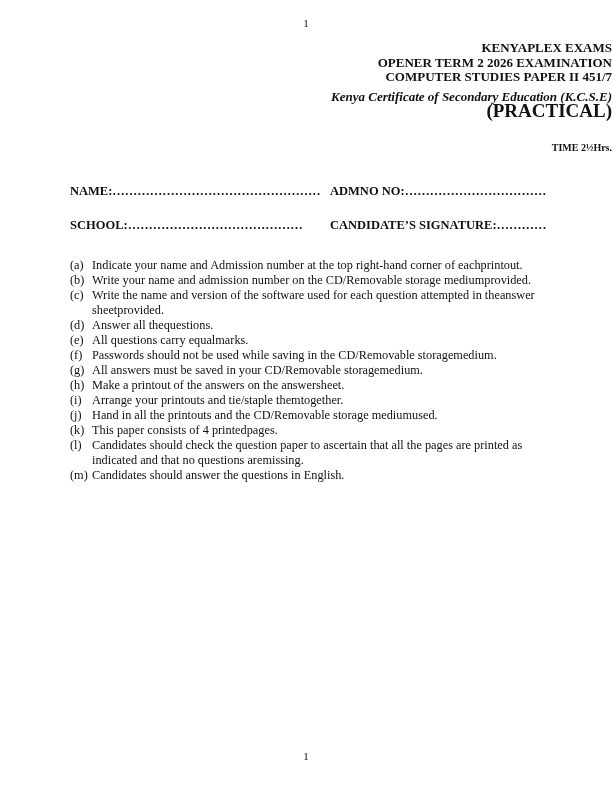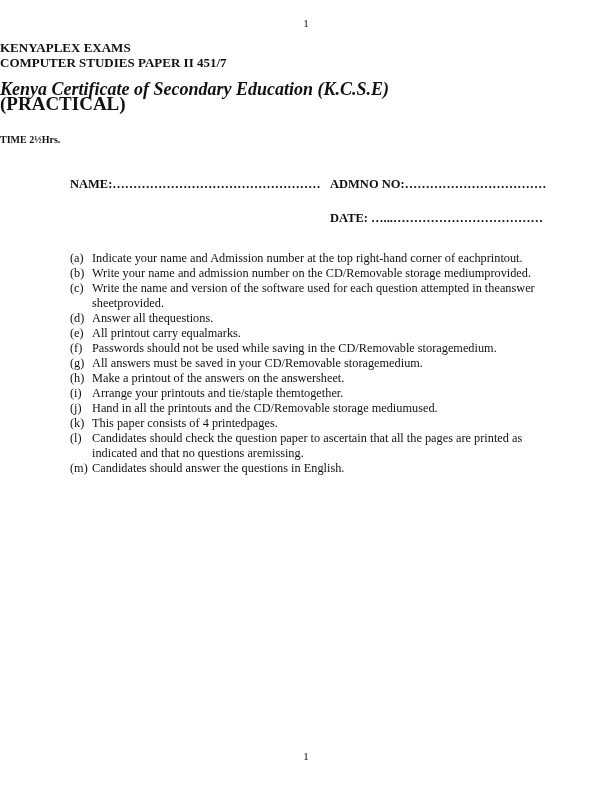--- a/index.html
+++ b/index.html
@@ -26,34 +26,34 @@
   }
   .pagenum-bottom {
     position: absolute;
     top: 750px;
     left: 0;
     width: 100%;
     text-align: center;
     font-size: 11px;
   }
   .header {
-    text-align: left;
+    text-align: right;
     margin-top: 12px;
   }
   .header .h-line {
     font-size: 13px;
     font-weight: bold;
     line-height: 14.5px;
   }
   .header .subtitle {
-    font-size: 18px;
+    font-size: 13px;
     font-weight: bold;
     font-style: italic;
     line-height: 14.5px;
-    margin-top: 12px;
+    margin-top: 5px;
   }
   .header .practical {
     font-size: 19px;
     font-weight: bold;
     line-height: 14.5px;
   }
   .header .time {
     font-size: 10px;
     font-weight: bold;
     line-height: 14.5px;
@@ -104,34 +104,35 @@
 </style>
 </head>
 <body>
 
 <div class="page">
 
   <div class="pagenum-top">1</div>
 
   <div class="header">
     <div class="h-line">KENYAPLEX EXAMS</div>
+    <div class="h-line">OPENER TERM 2 2026 EXAMINATION</div>
     <div class="h-line">COMPUTER STUDIES PAPER II 451/7</div>
     <div class="subtitle">Kenya Certificate of Secondary Education (K.C.S.E)</div>
     <div class="practical">(PRACTICAL)</div>
     <div class="time">TIME 2½Hrs.</div>
   </div>
 
   <div class="fields">
     <div class="field-row">
       <div class="field-left">NAME:…………………………………………………….</div>
       <div class="field-right">ADMNO NO:……………………………….</div>
     </div>
     <div class="field-row">
-      <div class="field-left"></div>
-      <div class="field-right">DATE: …...………………………………</div>
+      <div class="field-left">SCHOOL:……………………………………</div>
+      <div class="field-right">CANDIDATE’S SIGNATURE:…………</div>
     </div>
   </div>
 
   <div class="instructions">
 
     <div class="instr-item">
       <span class="instr-marker">(a)</span>
       <span class="instr-text">Indicate your name and Admission number at the top right-hand corner of eachprintout.</span>
     </div>
     <div class="instr-item">
@@ -141,21 +142,21 @@
     <div class="instr-item">
       <span class="instr-marker">(c)</span>
       <span class="instr-text">Write the name and version of the software used for each question attempted in theanswer sheetprovided.</span>
     </div>
     <div class="instr-item">
       <span class="instr-marker">(d)</span>
       <span class="instr-text">Answer all thequestions.</span>
     </div>
     <div class="instr-item">
       <span class="instr-marker">(e)</span>
-      <span class="instr-text">All printout carry equalmarks.</span>
+      <span class="instr-text">All questions carry equalmarks.</span>
     </div>
     <div class="instr-item">
       <span class="instr-marker">(f)</span>
       <span class="instr-text">Passwords should not be used while saving in the CD/Removable storagemedium.</span>
     </div>
     <div class="instr-item">
       <span class="instr-marker">(g)</span>
       <span class="instr-text">All answers must be saved in your CD/Removable storagemedium.</span>
     </div>
     <div class="instr-item">

